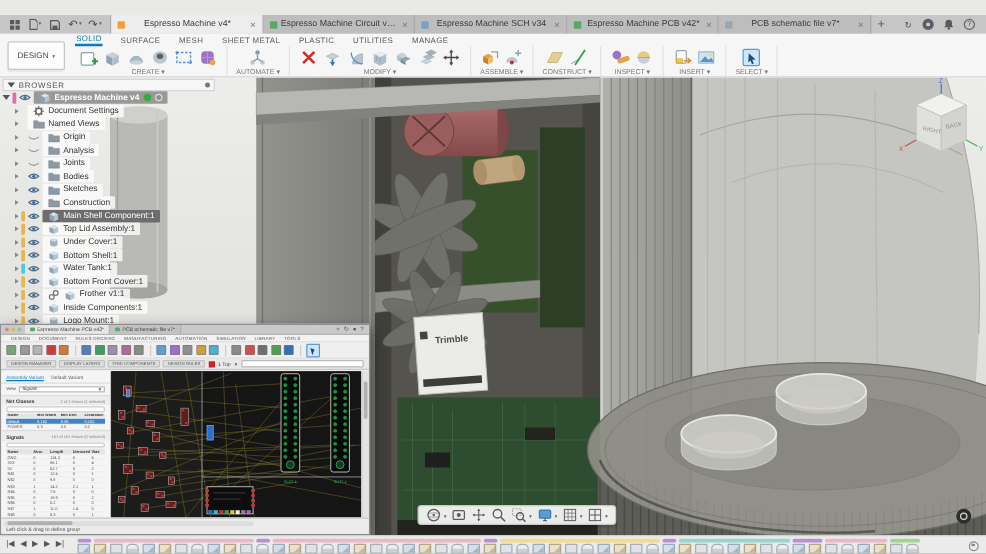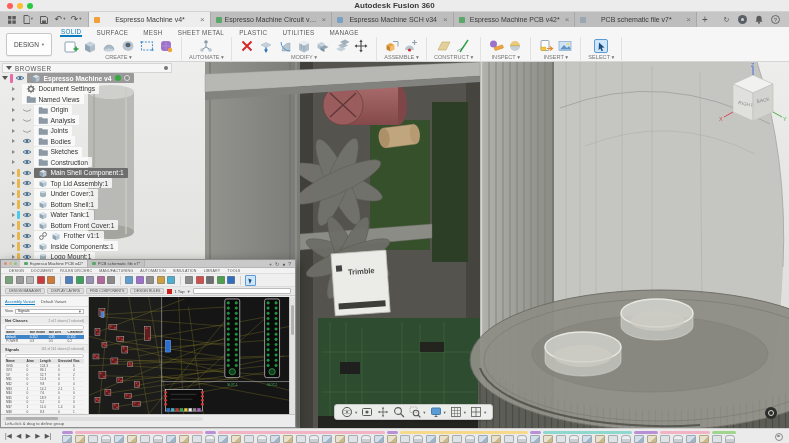--- a/index.html
+++ b/index.html
@@ -135,26 +135,20 @@
   .ft2{background:#dfe3e6;border:1px solid #a8adb3;}
   .ft3{background:linear-gradient(180deg,#eceef0 45%,#c9cfd4 45%);border:1px solid #a8adb3;border-radius:40% 40% 1px 1px;}
   .tl-gear{position:absolute;right:6px;top:3.5px;width:8px;height:8px;border-radius:50%;border:1.6px solid #8a8a8a;}
   .tl-gear::after{content:"";position:absolute;left:1.2px;top:1.2px;width:2.5px;height:2.5px;border-radius:50%;background:#8a8a8a;}
 </style>
 </head>
 <body>
 
 <div class="app">
 
-  <div class="titlebar">
-    <span class="tl r"></span>
-    <span class="tl y"></span>
-    <span class="tl g"></span>
-    <div class="wtitle">Autodesk Fusion 360</div>
-  </div>
 
   <div class="tabbar">
     <div class="tb-left">
       <span class="tb-ic">
           <svg width="8" height="8">
             <rect x="0" y="0" width="3.4" height="3.4" fill="#5a5a5a"></rect>
             <rect x="4.4" y="0" width="3.4" height="3.4" fill="#5a5a5a"></rect>
             <rect x="0" y="4.4" width="3.4" height="3.4" fill="#5a5a5a"></rect>
             <rect x="4.4" y="4.4" width="3.4" height="3.4" fill="#5a5a5a"></rect>
           </svg>

